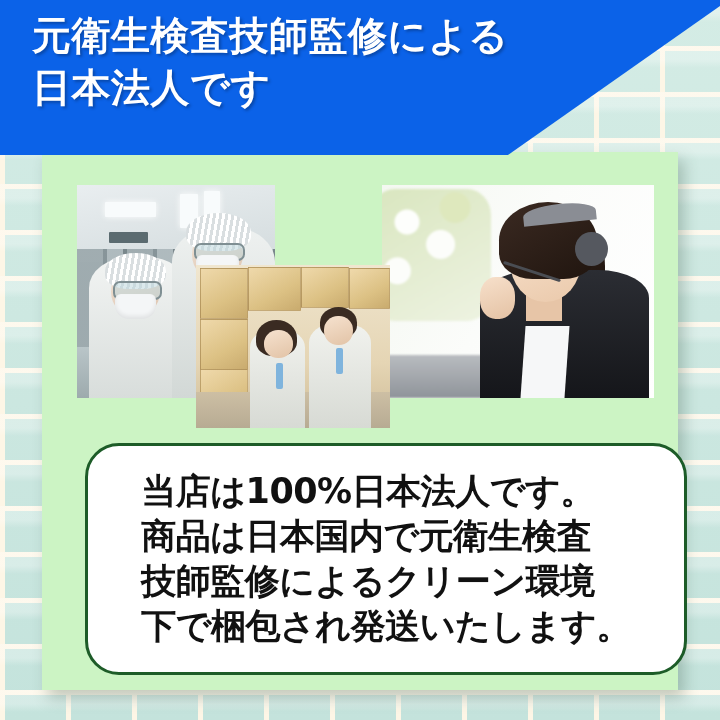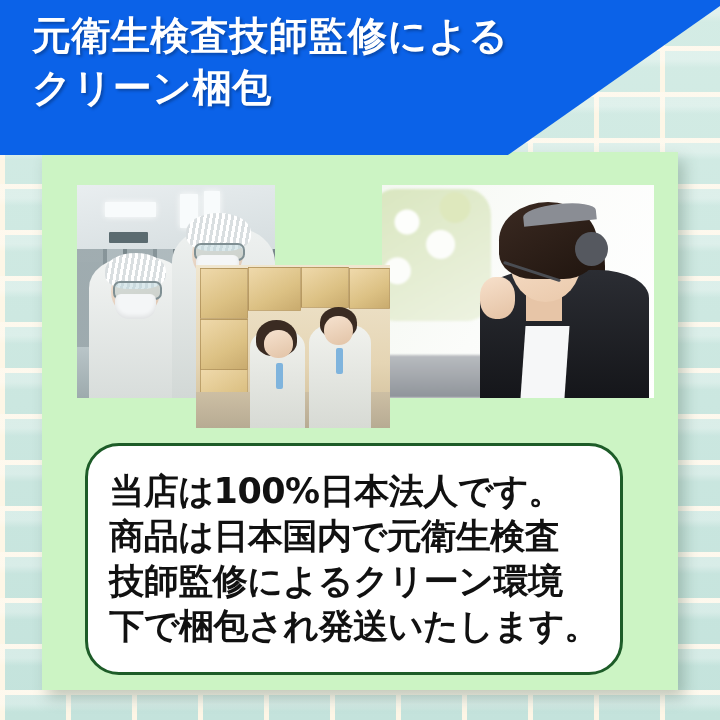--- a/index.html
+++ b/index.html
@@ -262,21 +262,21 @@
     position: absolute; left: 36%; top: 43%; width: 13%; height: 20%;
     border-radius: 44%;
     background: linear-gradient(160deg, #f7e0cb 0%, #e4c2a4 100%);
   }
 
   
   .message-box {
     position: absolute;
     left: 85px;
     top: 443px;
-    width: 538px;
+    width: 602px;
     height: 232px;
     background: #ffffff;
     border: 3px solid #1d5c28;
     border-radius: 34px;
     box-sizing: border-box;
     display: flex;
     align-items: center;
     justify-content: center;
     z-index: 4;
   }
@@ -295,21 +295,21 @@
 <body>
 
 <div id="page">
 
   <div class="tile-bg"></div>
 
   <div class="green-card"></div>
 
   <div class="header-banner"></div>
   <div class="header-text">元衛生検査技師監修による
-クリーン梱包</div>
+日本法人です</div>
 
   <div class="photo photo-cleanroom">
     <div class="cr-ceiling"></div>
     <div class="cr-light" style="left:14%;top:8%;width:26%;height:7%;"></div>
     <div class="cr-light" style="left:52%;top:4%;width:9%;height:16%;"></div>
     <div class="cr-light" style="left:64%;top:3%;width:8%;height:15%;"></div>
     <div class="cr-light" style="left:16%;top:22%;width:20%;height:5%;background:#5b6b70;box-shadow:none;"></div>
     <div class="cr-cabinets"></div>
     <div class="cr-floor"></div>
 

